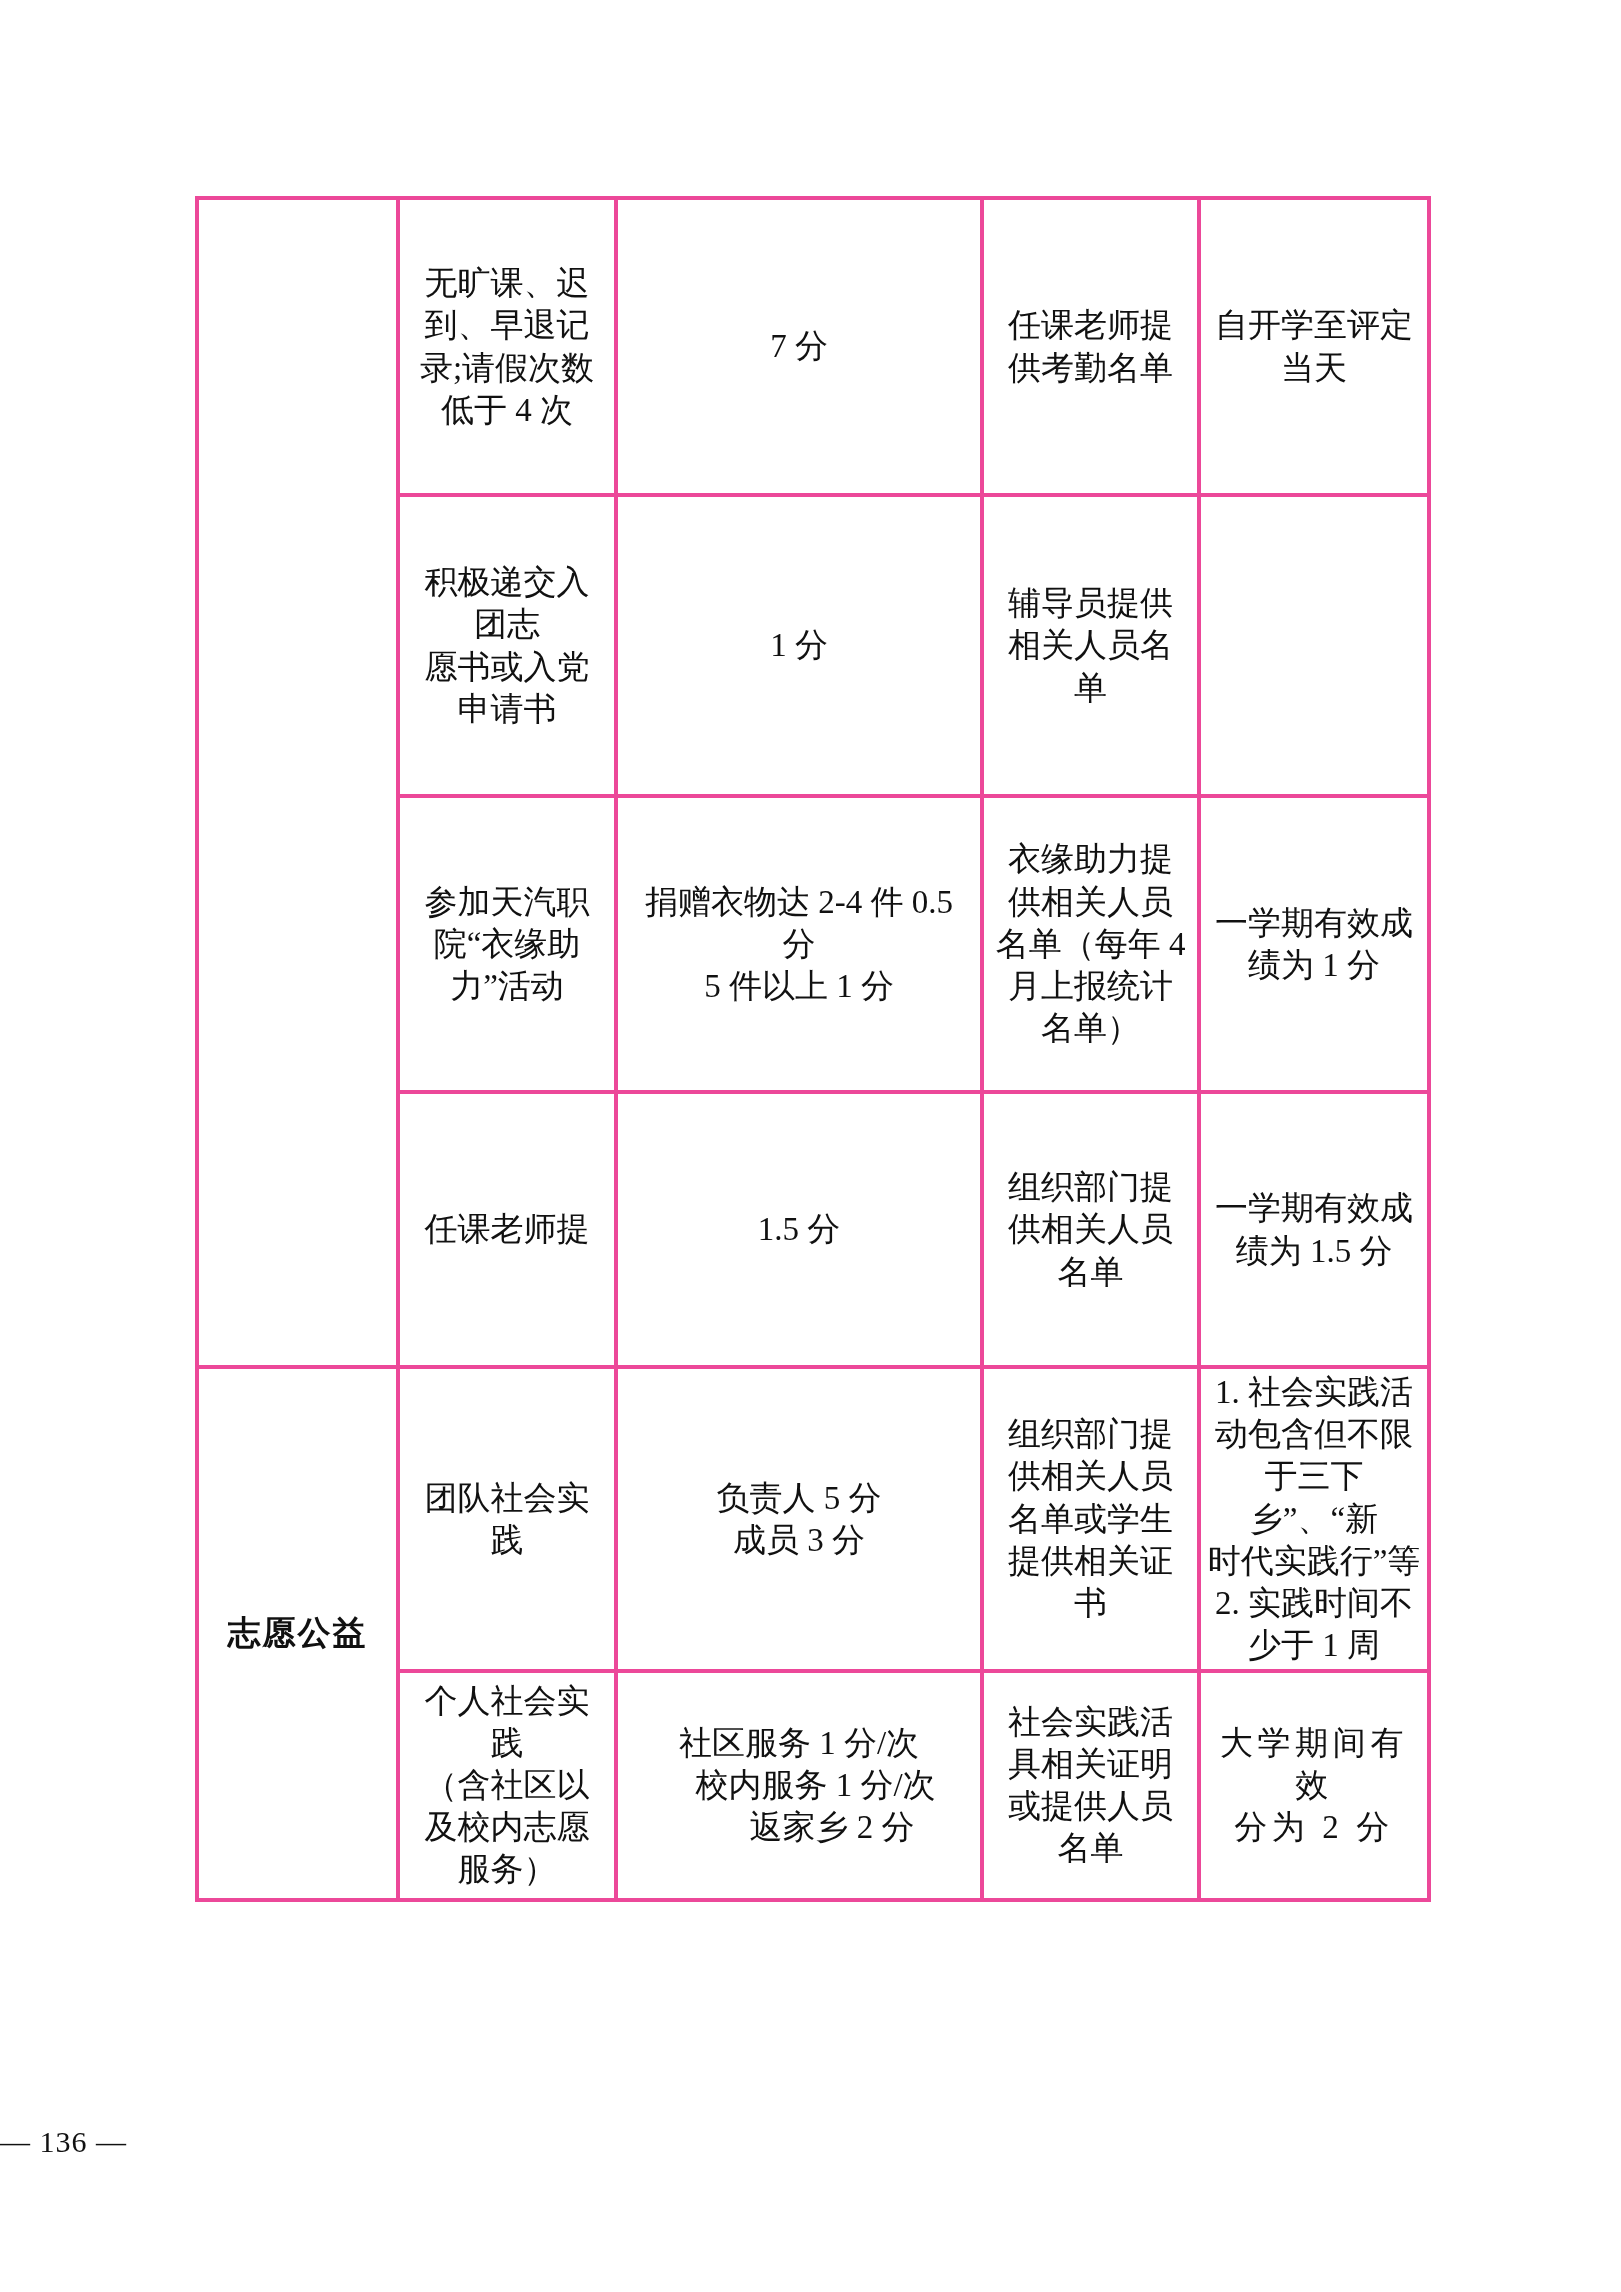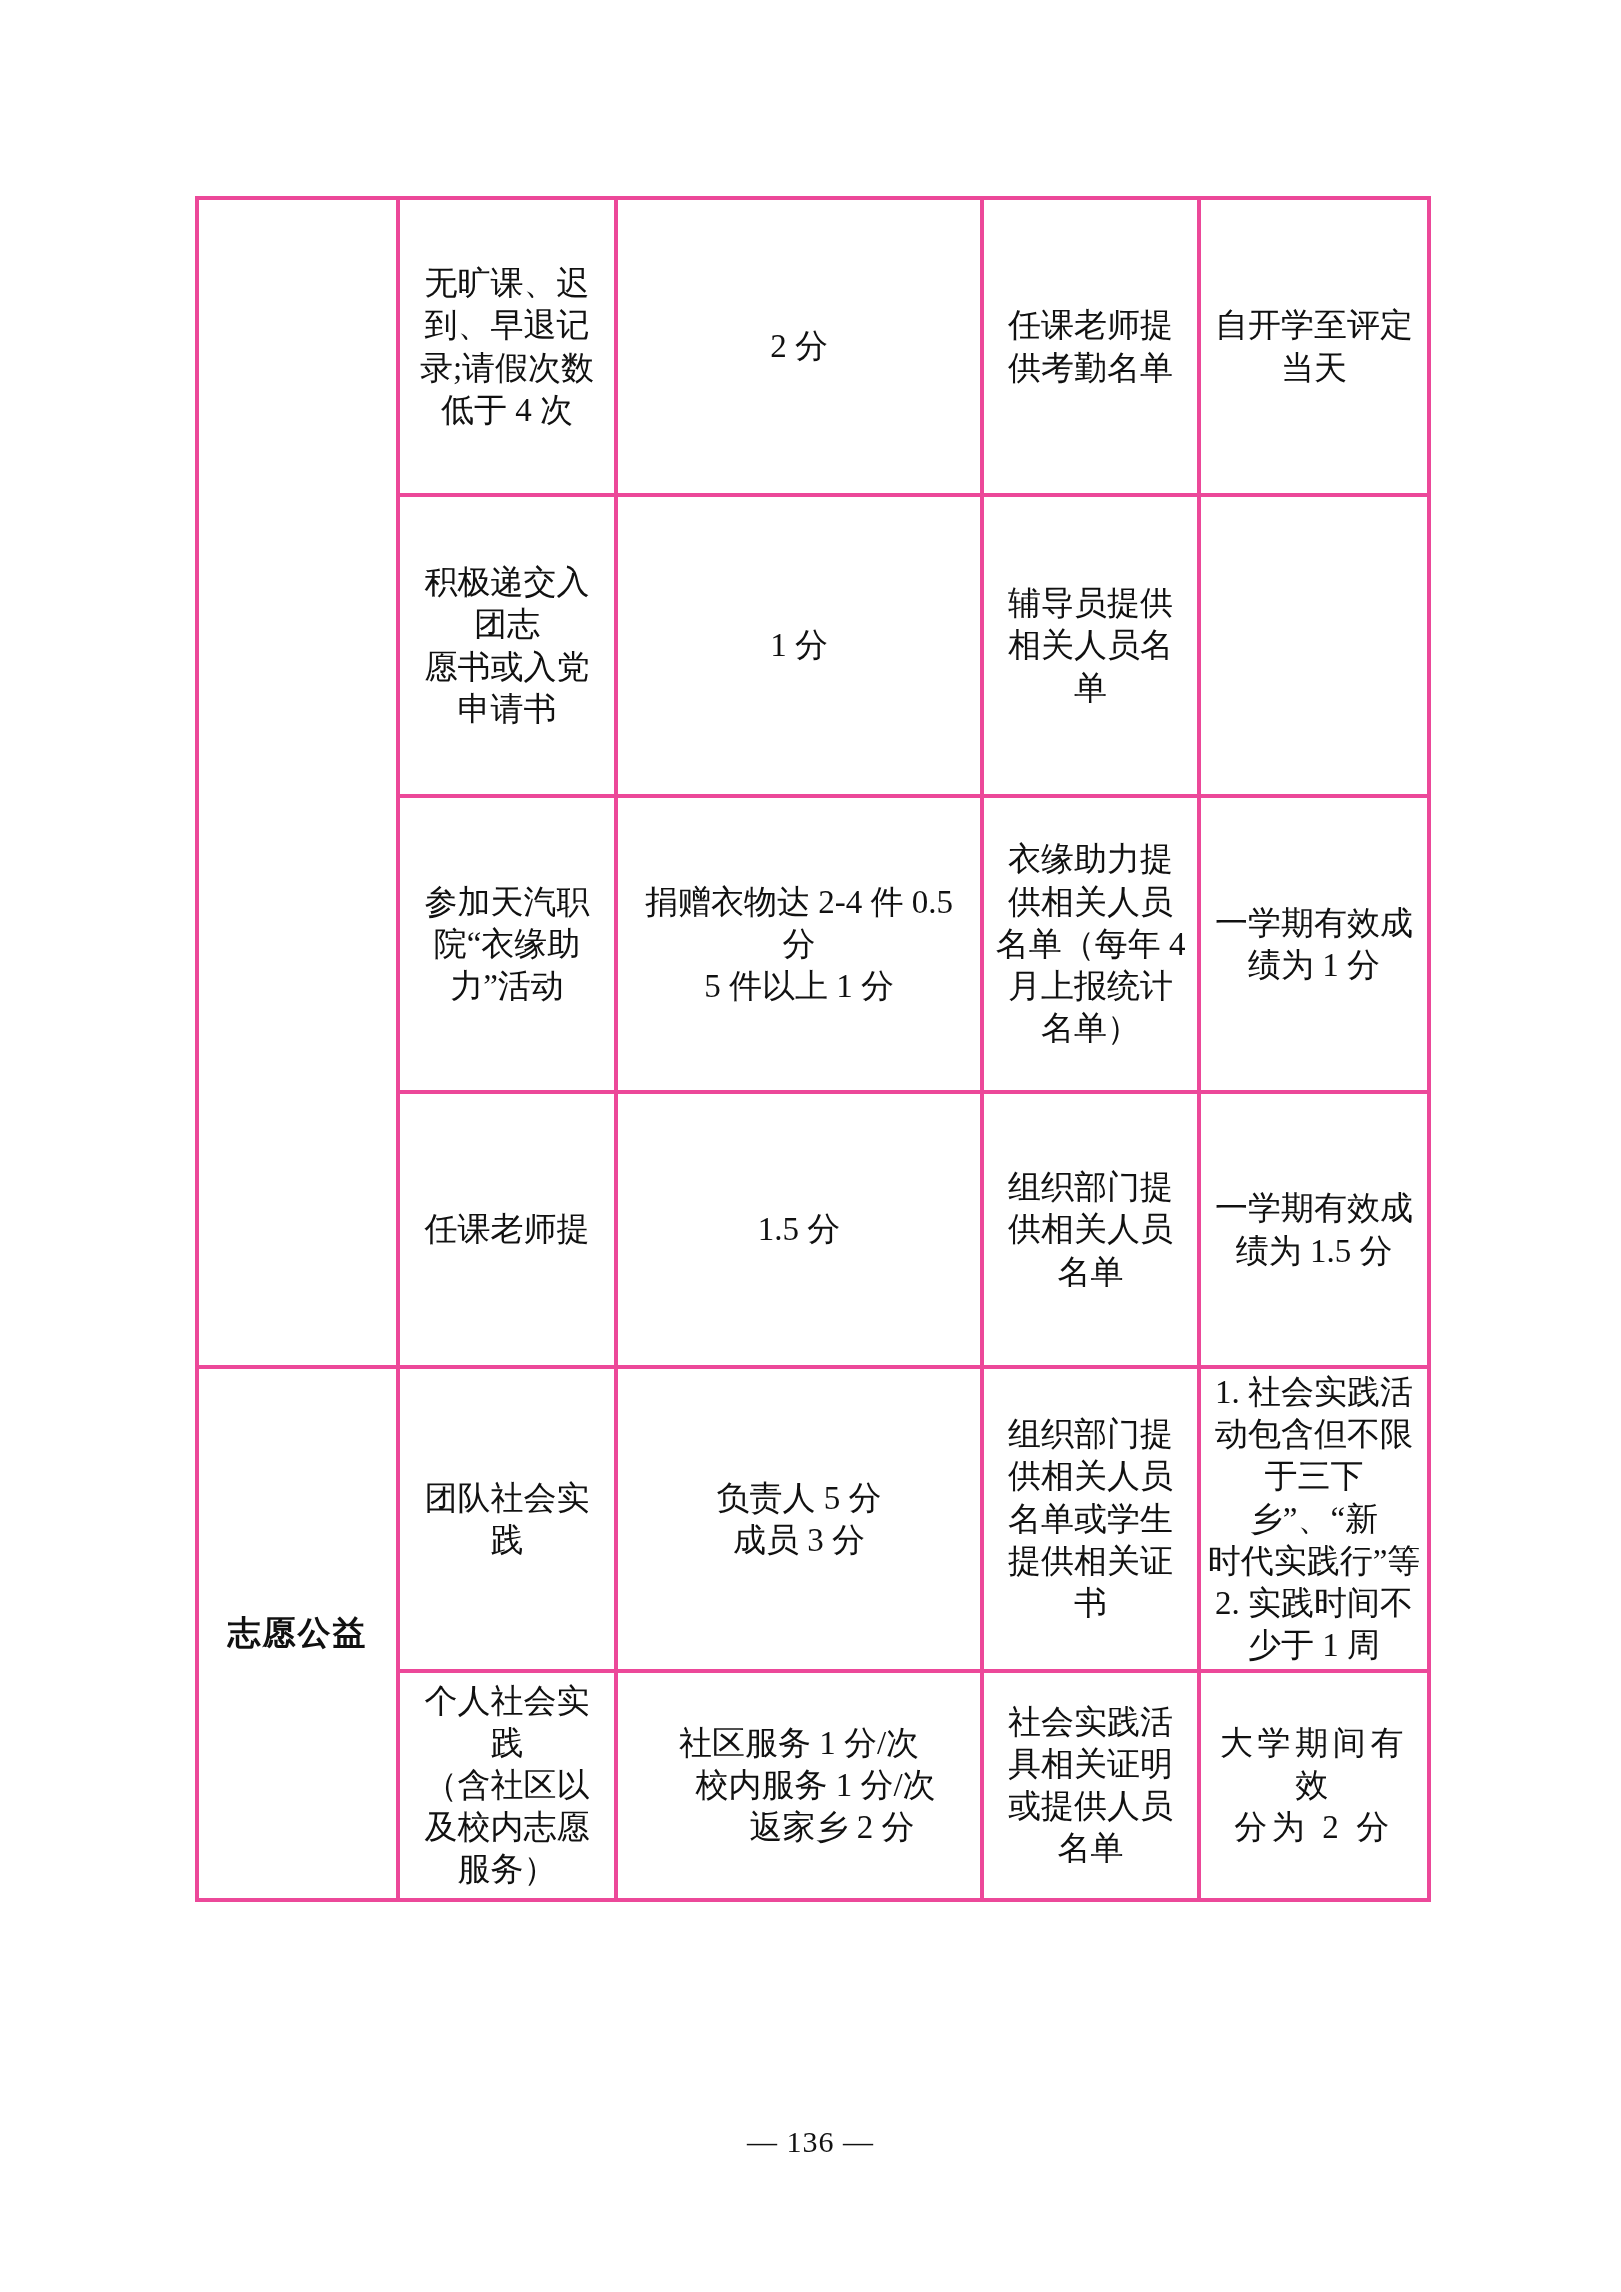--- a/index.html
+++ b/index.html
@@ -44,21 +44,21 @@
   td.validity-justified {
     text-align: left;
     padding-left: 9.8px;
     letter-spacing: 0.14em;
   }
   .footer {
     position: absolute;
     left: 0;
     top: 2125px;
     width: 100%;
-    text-align: center;
+    text-align: left;
     font-size: 30px;
     letter-spacing: 1px;
   }
 </style>
 </head>
 <body>
 
 <div class="page">
 
   <table class="eval">
@@ -70,21 +70,21 @@
       <col style="width:230px">
     </colgroup>
 
     <tbody>
         <tr style="height:297px">
       <td rowspan="4"></td>
       <td>无旷课、迟
 到、早退记
 录;请假次数
 低于 4 次</td>
-      <td>2 分</td>
+      <td>7 分</td>
       <td>任课老师提
 供考勤名单</td>
       <td>自开学至评定
 当天</td>
     </tr>
 
     <tr style="height:301px">
       <td>积极递交入
 团志
 愿书或入党

